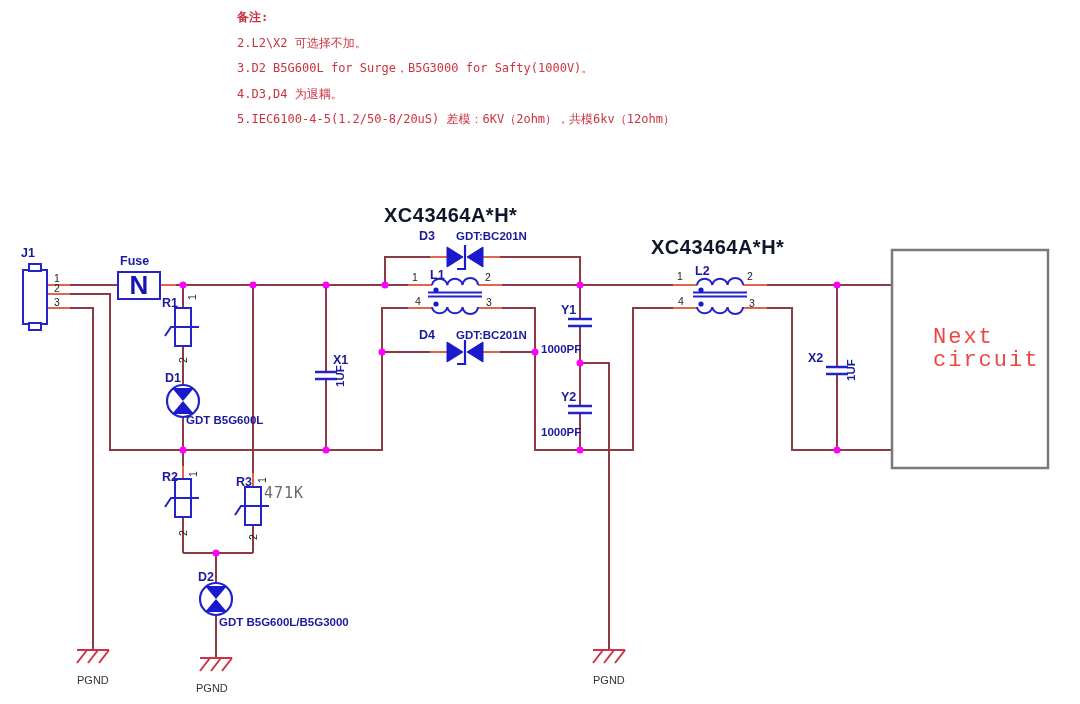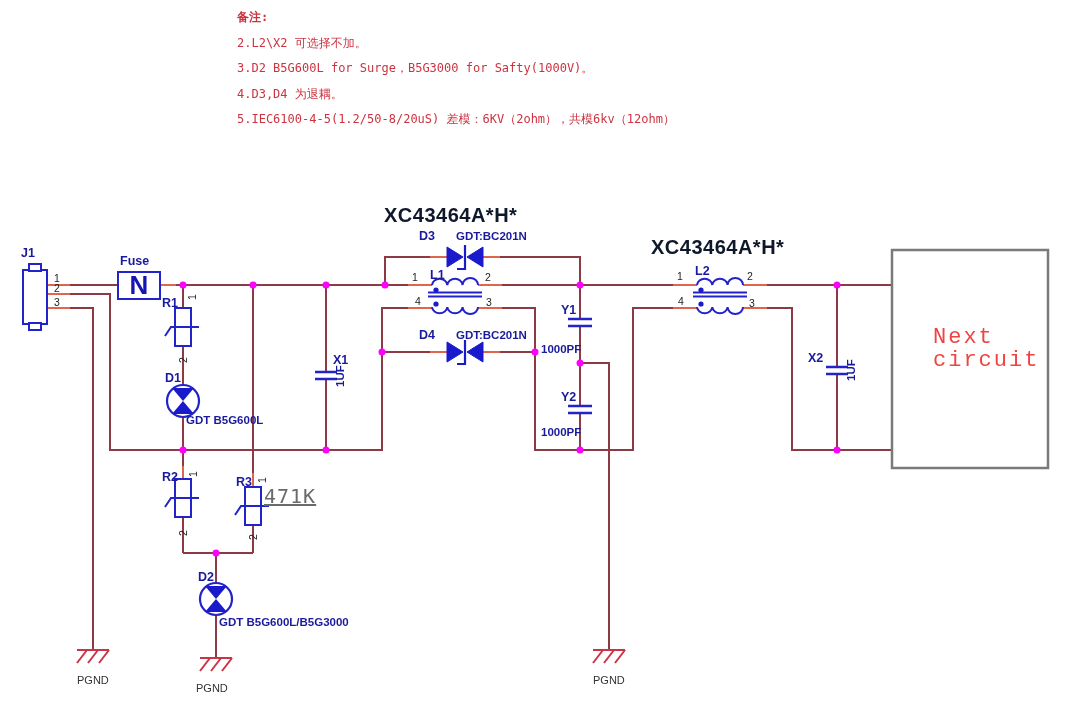--- a/index.html
+++ b/index.html
@@ -11,21 +11,21 @@
   .notes{position:absolute;left:237px;top:5px;color:#cc3340;
          font-family:"DejaVu Sans Mono",monospace;font-size:12px;line-height:25.5px;}
   .notes .t{font-weight:bold;}
   
   .ref{color:#1a1a9c;font-weight:bold;font-size:12.5px;}
   .val{color:#1a1a9c;font-weight:bold;font-size:11.5px;}
   .mod{color:#0f172a;font-weight:bold;font-size:20px;letter-spacing:0.5px;}
   .pin{color:#222;font-size:10.5px;}
   .rotv{transform:rotate(-90deg);transform-origin:left top;}
   .fuseN{color:#1515b5;font-weight:bold;font-size:26px;text-align:center;}
-  .gray471{color:#6a6a6a;font-family:"DejaVu Sans Mono",monospace;font-size:20px;letter-spacing:1px;text-decoration:underline;}
+  .gray471{color:#6a6a6a;font-family:"DejaVu Sans Mono",monospace;font-size:15px;letter-spacing:1px;}
   .gnd{color:#333;font-size:11px;}
   .nextTxt{color:#ef4444;font-family:Liberation Mono, monospace;font-size:22px;
            line-height:23px;letter-spacing:2px;}
   .dlbl{display:flex;gap:21px;}
 </style>
 </head>
 <body>
 
 <div class="stage">
 

